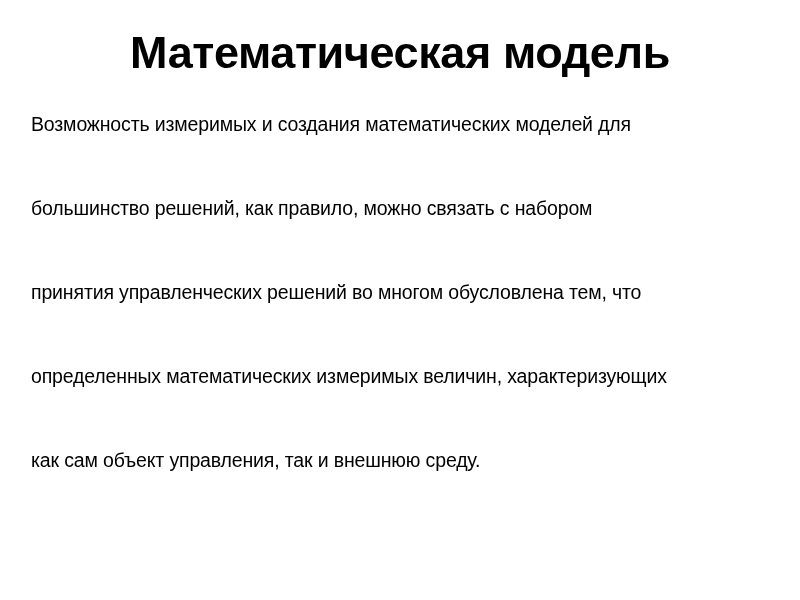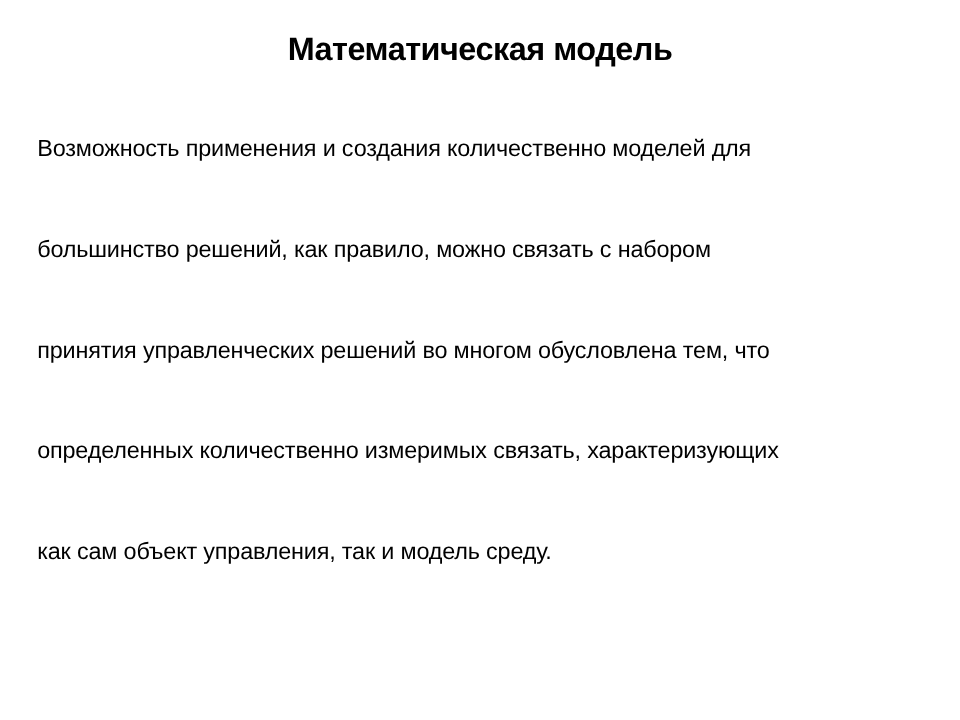--- a/index.html
+++ b/index.html
@@ -24,21 +24,21 @@
     box-sizing: border-box;
   }
 
   .slide-title {
     position: absolute;
     top: 2px;
     left: 0;
     width: 800px;
     text-align: center;
     font-family: "Liberation Sans", "DejaVu Sans", sans-serif;
-    font-size: 27px;
+    font-size: 45px;
     font-weight: bold;
     letter-spacing: -0.4px;
     line-height: 42px;
     color: #000000;
     white-space: nowrap;
   }
 
   .body-block {
     position: absolute;
     top: 54px;
@@ -68,25 +68,25 @@
 </head>
 <body>
 
 <div class="slide">
 
   <h1 class="slide-title">Математическая модель</h1>
 
   <div class="body-block">
 
     <p class="para">
-      <span class="line">Возможность применения и создания количественно моделей для</span>
+      <span class="line">Возможность измеримых и создания математических моделей для</span>
       <span class="line">большинство решений, как правило, можно связать с набором</span>
       <span class="line">принятия управленческих решений во многом обусловлена тем, что</span>
-      <span class="line">определенных количественно измеримых связать, характеризующих</span>
-      <span class="line">как сам объект управления, так и модель среду.</span>
+      <span class="line">определенных математических измеримых величин, характеризующих</span>
+      <span class="line">как сам объект управления, так и внешнюю среду.</span>
     </p>
 
     <div class="spacer-line"></div>
 
     <p class="para">
       
       
     </p>
 
   </div>

